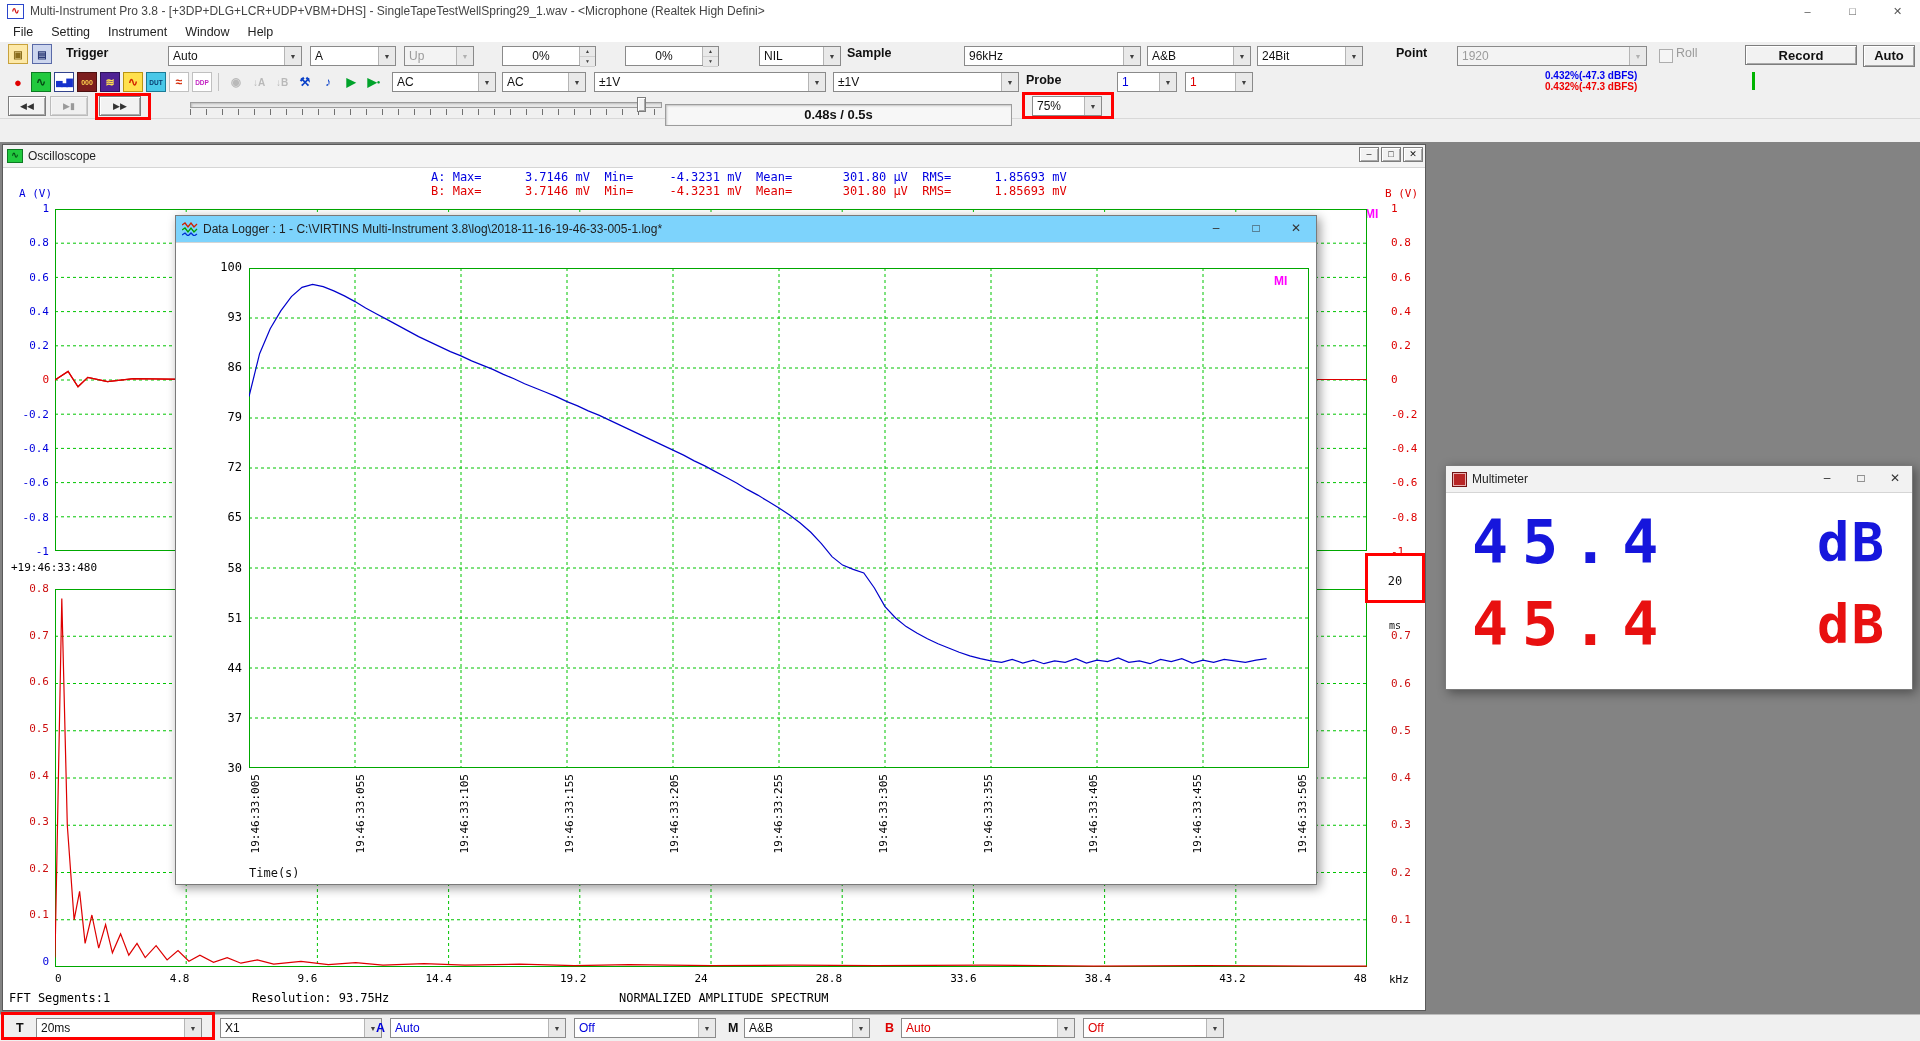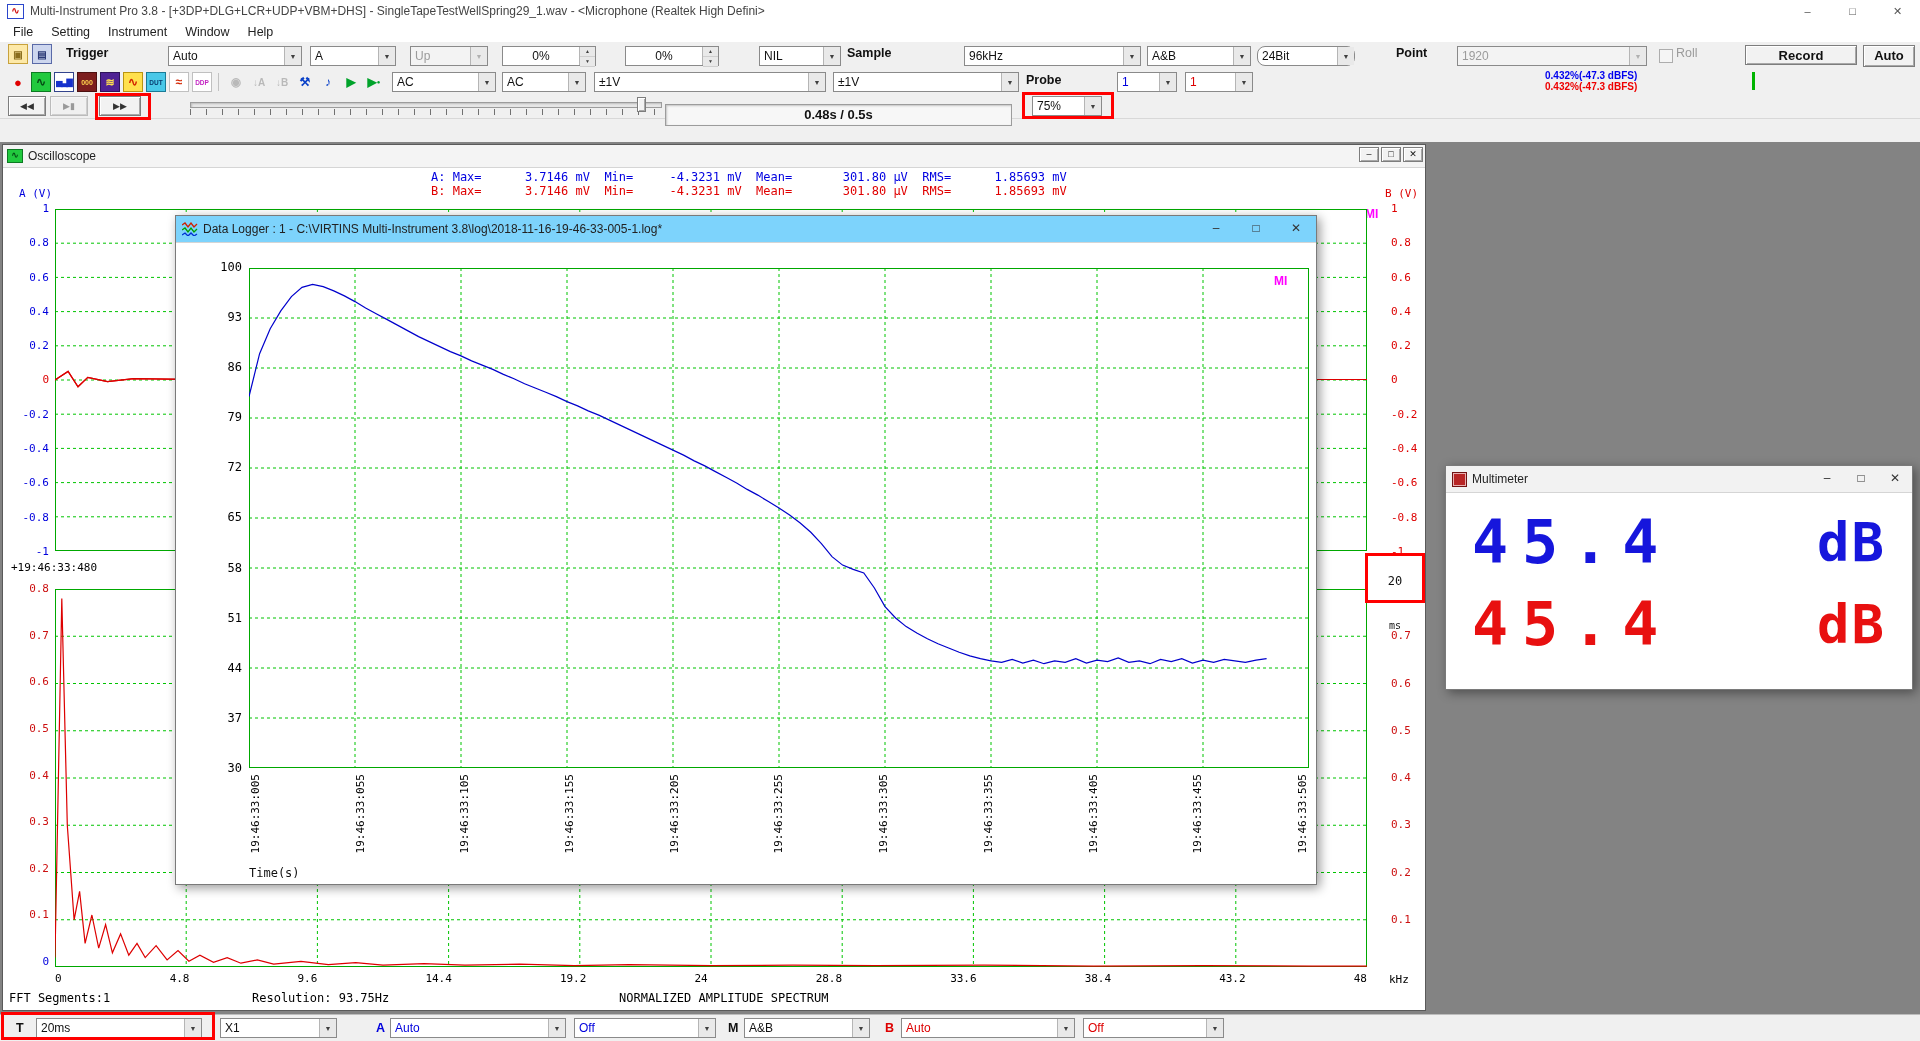--- a/index.html
+++ b/index.html
@@ -98,21 +98,21 @@
     <div class="ticon" style="left:32px;background:#cdd6ee;border-color:#5a6aa8;color:#2b3a77;font-size:10px;">▤</div>
     <div class="tlabel blabel" style="left:66px;">Trigger</div>
     <div class="combo" style="left:168px;width:134px;">
         <span class="cval">Auto</span>
         <span class="carr">▼</span>
       </div>
     <div class="combo" style="left:310px;width:86px;">
         <span class="cval">A</span>
         <span class="carr">▼</span>
       </div>
-    <div class="combo disabled" style="left:404px;width:78px;margin-left:6px;">
+    <div class="combo disabled" style="left:404px;width:70px;">
         <span class="cval">Up</span>
         <span class="carr">▼</span>
       </div>
     <div class="spin" style="left:502px;width:94px;">
         <span class="sval">0%</span>
         <span class="sarrs">
           <span>▲</span>
           <span>▼</span>
         </span>
       </div>
@@ -129,21 +129,21 @@
       </div>
     <div class="tlabel blabel" style="left:847px;">Sample</div>
     <div class="combo" style="left:964px;width:177px;">
         <span class="cval">96kHz</span>
         <span class="carr">▼</span>
       </div>
     <div class="combo" style="left:1147px;width:104px;">
         <span class="cval">A&amp;B</span>
         <span class="carr">▼</span>
       </div>
-    <div class="combo" style="left:1257px;width:98px;border-radius:8px;">
+    <div class="combo" style="left:1257px;width:106px;">
         <span class="cval">24Bit</span>
         <span class="carr">▼</span>
       </div>
     <div class="tlabel blabel" style="left:1396px;">Point</div>
     <div class="combo disabled" style="left:1457px;width:190px;">
         <span class="cval">1920</span>
         <span class="carr">▼</span>
       </div>
     <div class="cb-box" style="left:1659px;top:7px;"></div>
     <div class="tlabel" style="left:1676px;color:#9b9b9b;">Roll</div>
@@ -462,21 +462,21 @@
       </div>
     </div>
   </div>
 
   <div id="bottombar" class="abs">
     <div class="tlabel" style="left:16px;top:6px;font-weight:bold;">T</div>
     <div class="combo" style="left:36px;width:166px;">
         <span class="cval">20ms</span>
         <span class="carr">▼</span>
       </div>
-    <div class="combo" style="left:220px;width:117px;">
+    <div class="combo" style="left:220px;width:162px;">
         <span class="cval">X1</span>
         <span class="carr">▼</span>
       </div>
     <div class="tlabel txt-a" style="left:376px;top:6px;font-weight:bold;">A</div>
     <div class="combo" style="left:390px;width:176px;">
         <span class="cval txt-a">Auto</span>
         <span class="carr">▼</span>
       </div>
     <div class="combo" style="left:574px;width:142px;">
         <span class="cval txt-a">Off</span>

